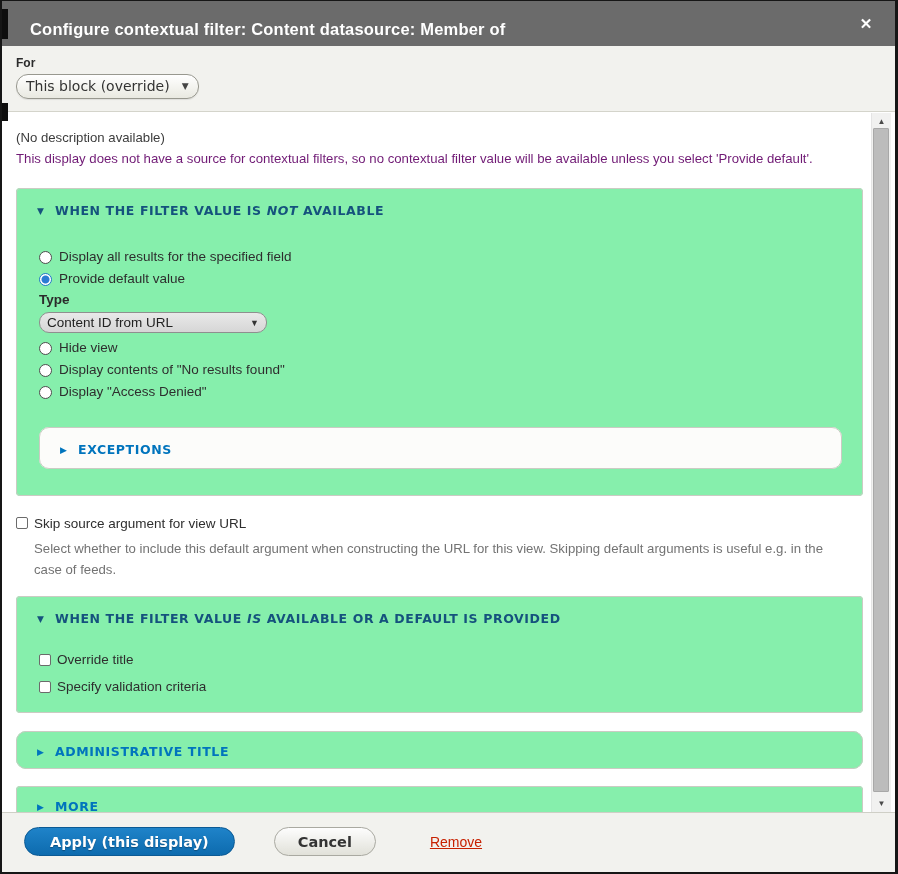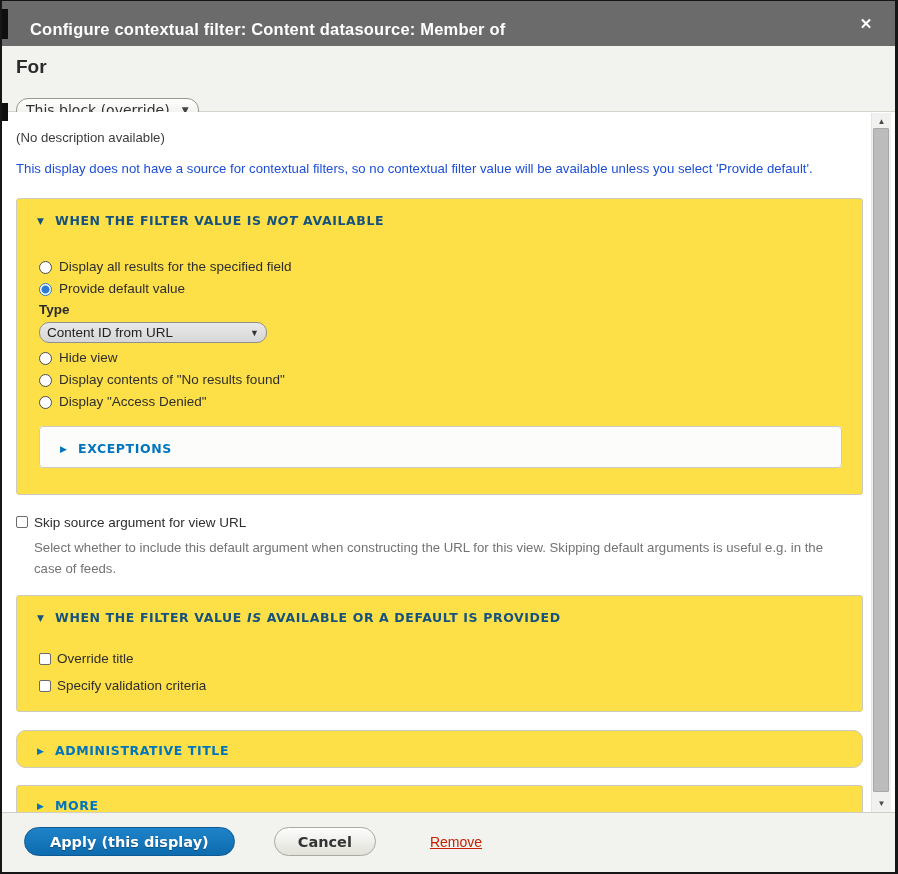--- a/index.html
+++ b/index.html
@@ -42,21 +42,21 @@
     cursor: pointer;
   }
 
   
   .for-section {
     flex: 0 0 66px; height: 66px;
     background: #f2f2ee;
     border-bottom: 1px solid #d4d4cb;
     padding: 10px 14px 0 14px;
   }
-  .for-label { font-weight: bold; font-size: 19px; color: #2b2b2b; margin-bottom: 20px; }
+  .for-label { font-weight: bold; font-size: 12px; color: #2b2b2b; margin-bottom: 4px; }
   .select {
     display: inline-flex; align-items: center;
     border: 1px solid #98988f;
     border-radius: 12px;
     background: linear-gradient(#ffffff, #e9e9e1);
     padding: 3px 9px 4px 9px;
     font-size: 14px; color: #333;
     font-family: "DejaVu Sans", sans-serif;
     cursor: pointer;
     box-shadow: 0 1px 1px rgba(0,0,0,0.08);
@@ -65,27 +65,27 @@
 
   
   .content {
     flex: 1 1 auto;
     background: #fff;
     position: relative;
     padding: 1px 32px 0 14px;
     overflow: hidden;
   }
   .no-desc { margin-top: 16px; font-size: 13.2px; color: #3c3c3c; line-height: 17px; }
-  .note { margin-top: 14px; font-size: 13.2px; color: #1d4ed8; line-height: 17px; }
+  .note { margin-top: 4px; font-size: 13.2px; color: #701a75; line-height: 17px; }
 
   fieldset.panel {
     display: block;
     border: 1px solid #cbcbc3;
     border-radius: 4px;
-    background: #fde047;
+    background: #86efac;
     margin-top: 21px;
   }
   .panel-header {
     padding: 13px 0 0 20px;
     font-weight: bold;
     font-size: 12.5px;
     letter-spacing: 0.6px;
     cursor: pointer;
     font-family: "DejaVu Sans", "Liberation Sans", sans-serif;
     line-height: 17px;
@@ -122,23 +122,23 @@
     padding: 0 7px;
     font-size: 13.5px; color: #222;
     cursor: pointer;
   }
   .type-select .select-arrow { font-size: 9px; color: #333; }
   .after-type { margin-top: 4px; }
 
   fieldset.sub-panel {
     display: block;
     border: 1px solid #cbcbc3;
-    border-radius: 4px;
+    border-radius: 10px;
     background: #fcfcfa;
-    margin: 13px 0 0 0;
+    margin: 24px 0 0 0;
     height: 42px;
   }
   .sub-panel .panel-header { padding: 13px 0 0 20px; }
   .panel-pad-bottom { height: 26px; }
 
   .skip-row { display: flex; align-items: center; margin-top: 18px; height: 18px; cursor: pointer; }
   .checkbox {
     width: 12px; height: 12px; flex: 0 0 12px;
     border: 1px solid #6b6b6b; border-radius: 2px;
     background: #fff; margin-right: 6px;

